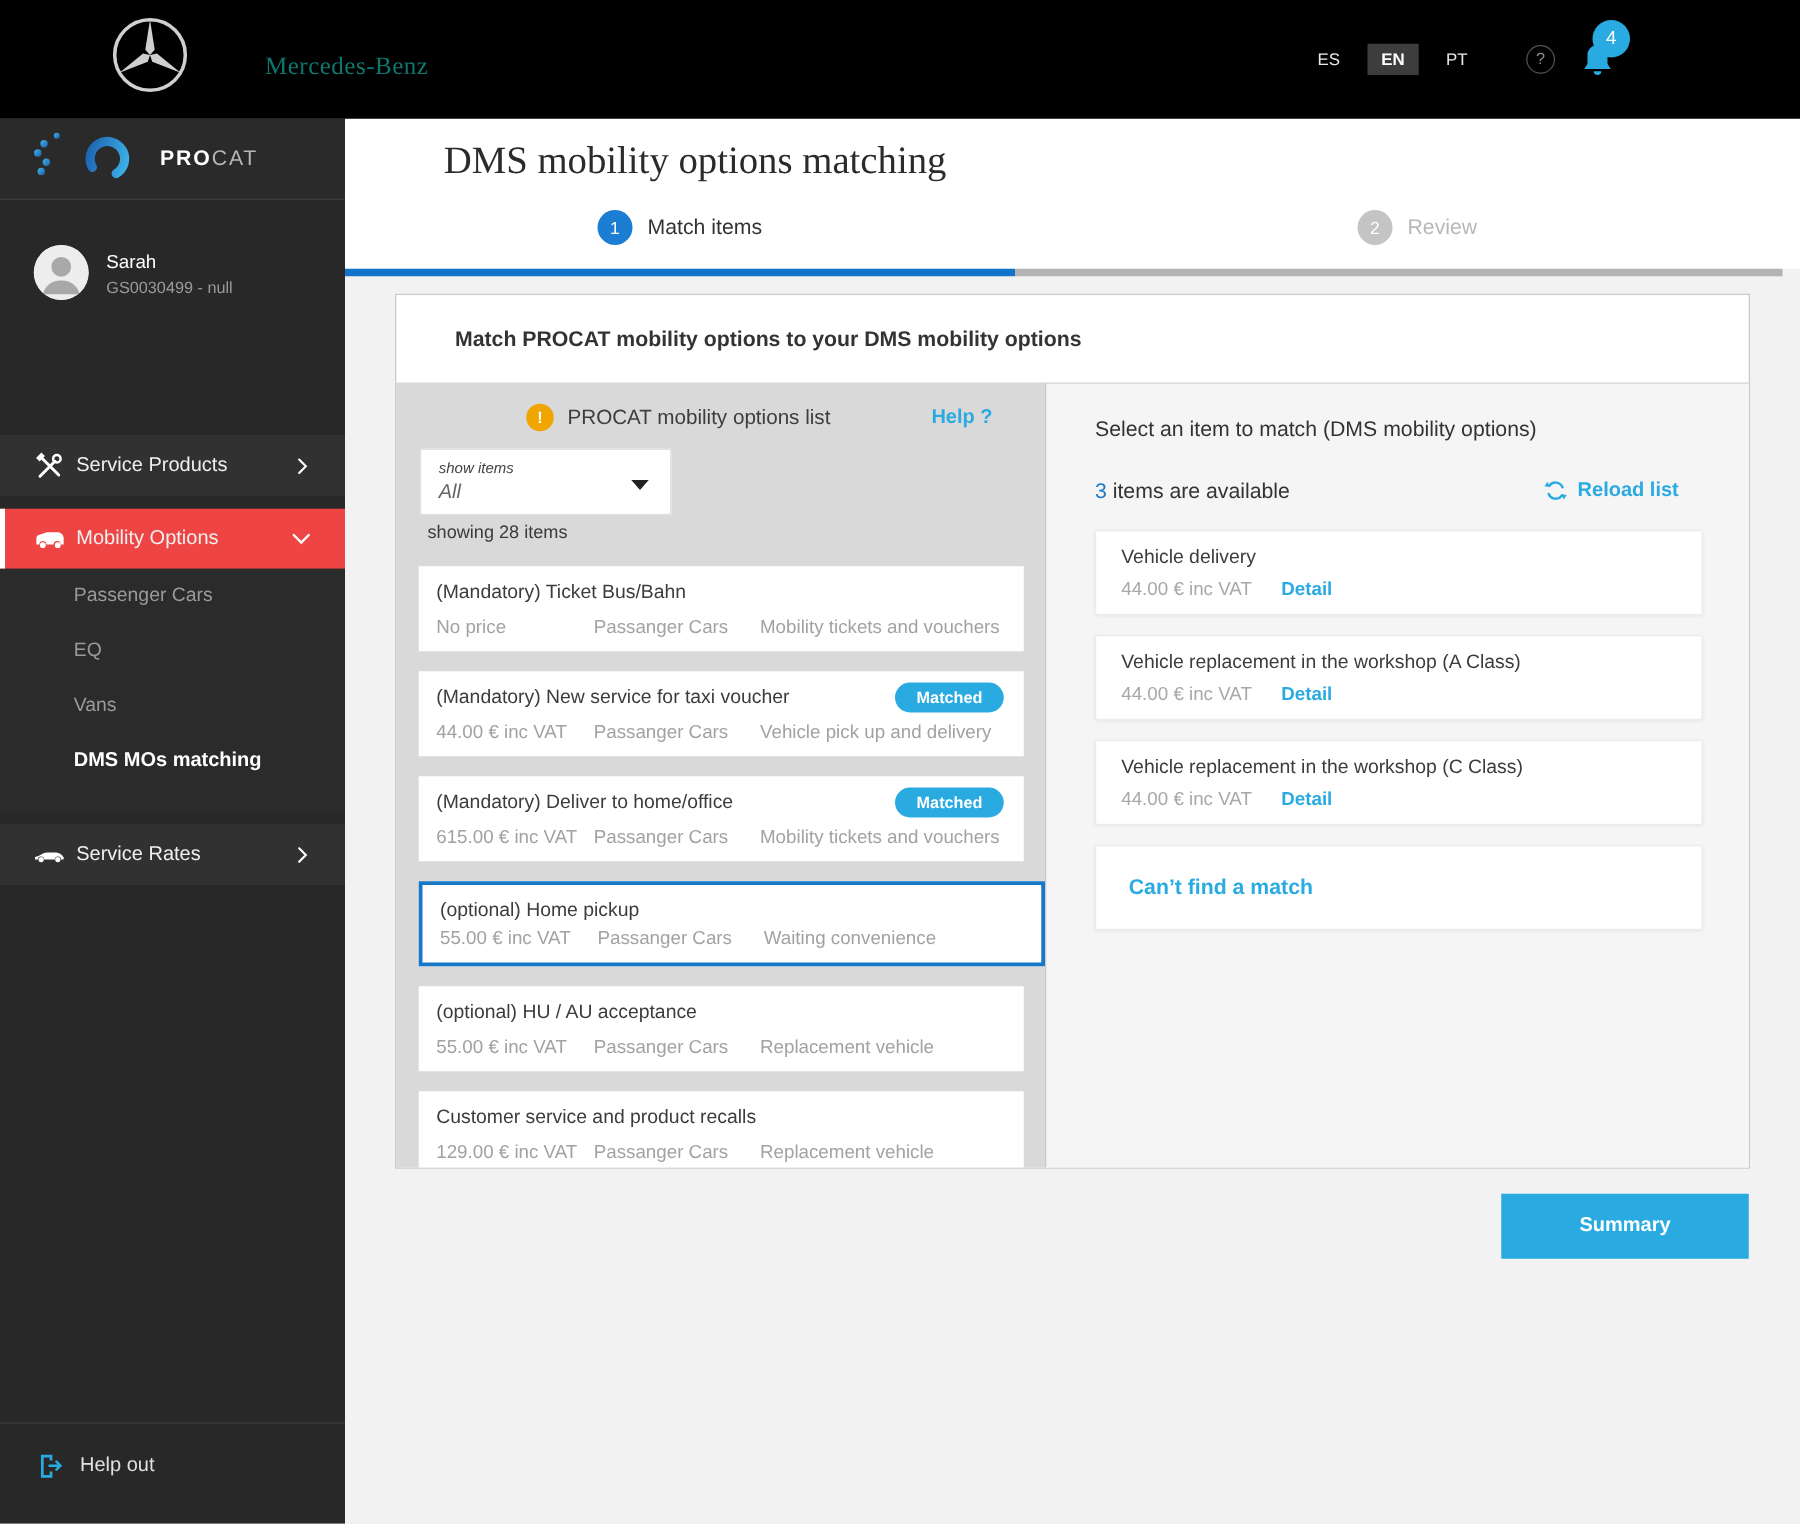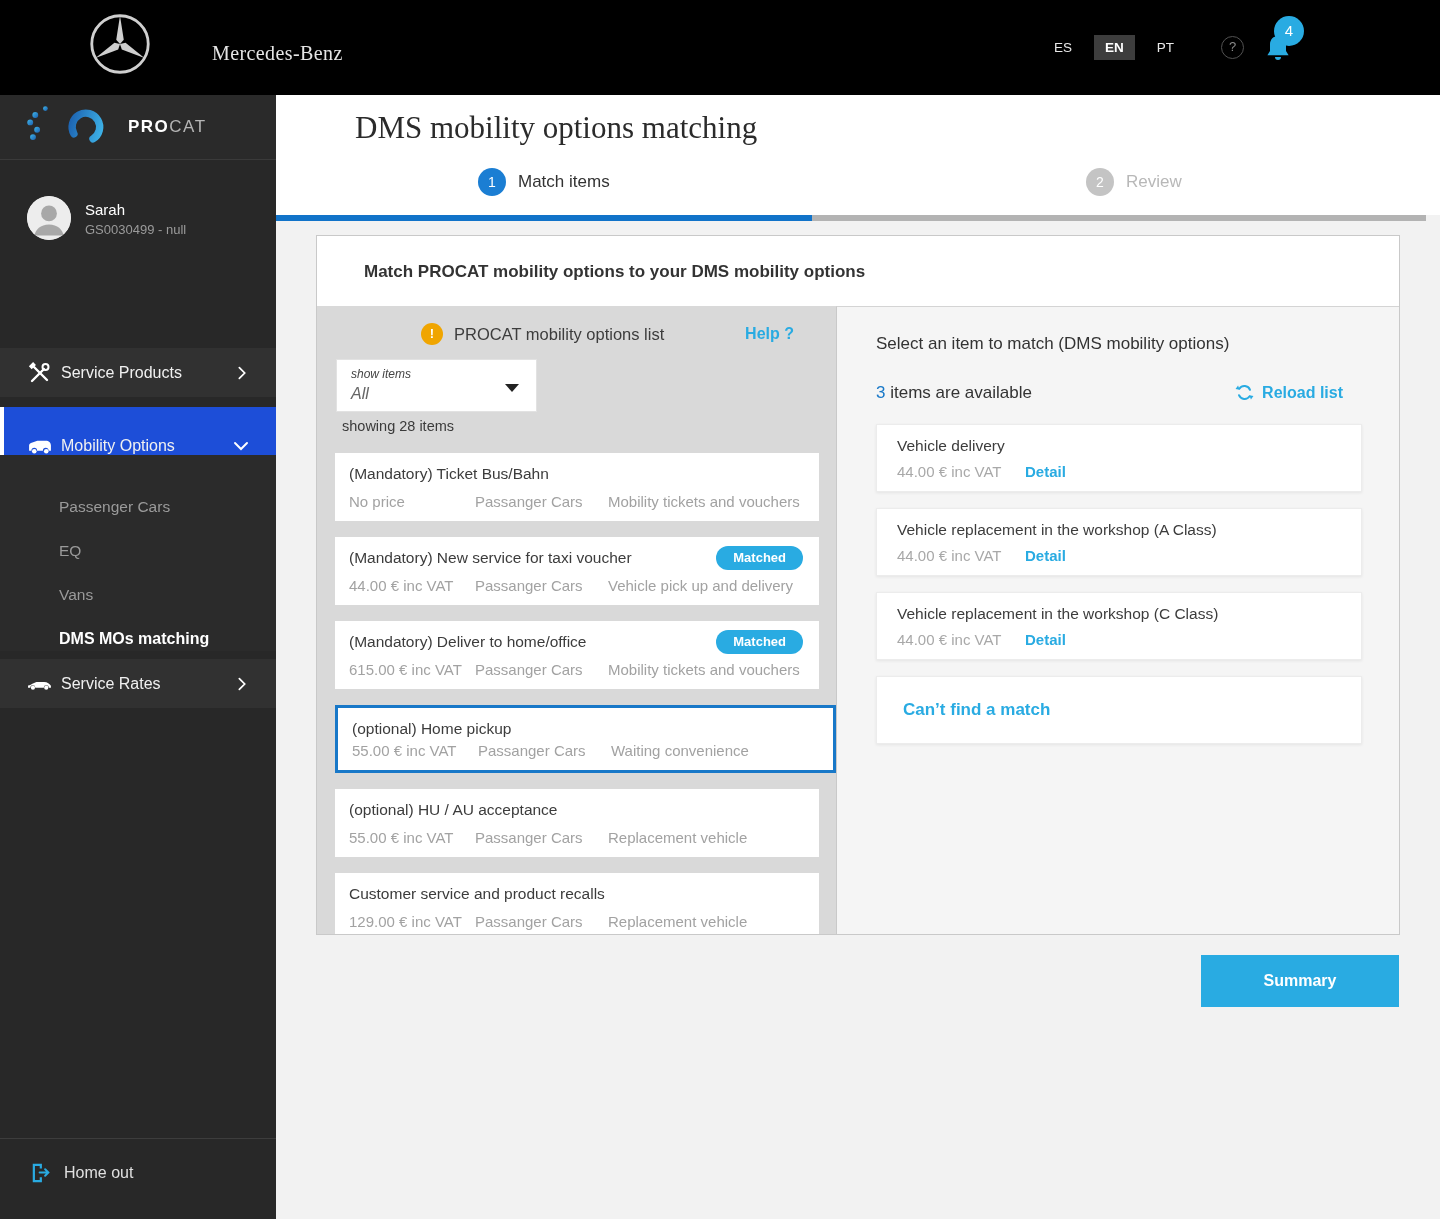--- a/index.html
+++ b/index.html
@@ -2,21 +2,21 @@
 <html><head>
 <meta charset="utf-8">
 <style>
   * { margin:0; padding:0; box-sizing:border-box; }
   html,body { width:1440px; height:1219px; }
   body { position:relative; font-family:"Liberation Sans", sans-serif; background:#f2f2f2; overflow:hidden; }
 
   
   .topbar { position:absolute; left:0; top:0; width:1440px; height:95px; background:#000; z-index:30; }
   .mb-star { position:absolute; left:88px; top:12px; }
-  .mb-brand { position:absolute; left:212px; top:42px; color:#e5e5e5; font-family:"Liberation Serif", serif; font-size:20px; letter-spacing:.4px; }
+  .mb-brand { position:absolute; left:212px; top:42px; color:#0f766e; font-family:"Liberation Serif", serif; font-size:20px; letter-spacing:.4px; }
   .langs { position:absolute; left:1048px; top:35px; display:flex; align-items:center; gap:16px; font-size:13.5px; color:#e8e8e8; }
   .lang { padding:5px 6px; cursor:pointer; }
   .lang.active { background:#3d3d3d; padding:5px 11px; font-weight:bold; color:#fff; }
   .help-circ { position:absolute; left:1221px; top:36px; width:23px; height:23px; border:1.5px solid #525252; border-radius:50%; color:#8a8a8a; font-size:13px; text-align:center; line-height:20px; }
   .bell-wrap { position:absolute; left:1264px; top:34px; }
   .bell-badge { position:absolute; left:1274px; top:16px; width:30px; height:30px; border-radius:50%; background:#29abe2; color:#fff; font-size:15px; text-align:center; line-height:30px; z-index:2; }
 
   
   .sidebar { position:absolute; left:0; top:95px; width:276px; height:1124px; background:#282828; z-index:20; }
   .side-logo { position:absolute; left:0; top:0; width:276px; height:65px; background:#2a2a2a; border-bottom:1px solid #3a3a3a;text-decoration:underline; }
@@ -25,24 +25,24 @@
   .logo-text .pro { color:#fff; font-weight:bold; }
   .logo-text .cat { color:#b5b5b5; }
   .avatar { position:absolute; left:27px; top:101px; width:44px; height:44px; border-radius:50%; overflow:hidden; background:#ededed; }
   .user-name { position:absolute; left:85px; top:106px; color:#fff; font-size:15px; }
   .user-id { position:absolute; left:85px; top:127px; color:#9a9a9a; font-size:13px; }
   .nav-row { position:absolute; left:0; width:276px; height:49px; background:#313131; display:flex; align-items:center; cursor:pointer; }
   .nav-row .nicon { width:26px; margin-left:27px; display:flex; }
   .nav-row .nlabel { margin-left:8px; color:#f0f0f0; font-size:16px; }
   .nav-row .chev { position:absolute; right:26px; display:flex; }
   .nav-products { top:253px; }
-  .nav-mobility { top:312px; height:48px; background:#1d4ed8; border-left:4px solid #fff;align-items:flex-end; }
+  .nav-mobility { top:312px; height:48px; background:#ef4444; border-left:4px solid #fff; }
   .nav-mobility .nicon { margin-left:23px; }
   .nav-rates { top:564px; }
-  .submenu { position:absolute; left:0; top:360px; width:276px; height:196px; background:#2b2b2b; padding-top:30px; }
+  .submenu { position:absolute; left:0; top:360px; width:276px; height:196px; background:#2b2b2b; padding-top:0; }
   .sub-item { height:44px; line-height:44px; padding-left:59px; color:#9a9a9a; font-size:15.5px; cursor:pointer; }
   .sub-item.current { color:#fff; font-weight:bold; font-size:16px; }
   .side-divider { position:absolute; left:0; top:1043px; width:276px; border-top:1px solid #3d3d3d; }
   .signout { position:absolute; left:0; top:1056px; width:276px; height:44px; display:flex; align-items:center; cursor:pointer; }
   .signout svg { margin-left:30px; }
   .signout .so-label { margin-left:12px; color:#e0e0e0; font-size:16px; }
 
   
   .top-band { position:absolute; left:276px; top:95px; width:1164px; height:120px; background:#fff; }
   .page-title { position:absolute; left:355px; top:110px; font-family:"Liberation Serif", serif; font-size:31px; color:#2b2b2b; }
@@ -226,21 +226,21 @@
         </svg>
     </span>
   </div>
 
   <div class="side-divider"></div>
   <div class="signout">
     <svg width="22" height="22" viewBox="0 0 24 24">
       <path fill="#29abe2" d="M3 2 h10 v5 h-2.4 V4.4 H5.4 v15.2 h5.2 V16.5 H13 v5.5 H3 z"></path>
       <path fill="none" stroke="#29abe2" stroke-width="2.2" stroke-linecap="round" d="M10.5 11.5 h9 M16.5 8 l3.5 3.5 -3.5 3.5"></path>
     </svg>
-    <span class="so-label">Home out</span>
+    <span class="so-label">Help out</span>
   </div>
 </div>
 
 <div class="top-band"></div>
 <div class="page-title">DMS mobility options matching</div>
 
 <div class="step step-1">
   <div class="step-circle">1</div>
   <div class="step-label">Match items</div>
 </div>

